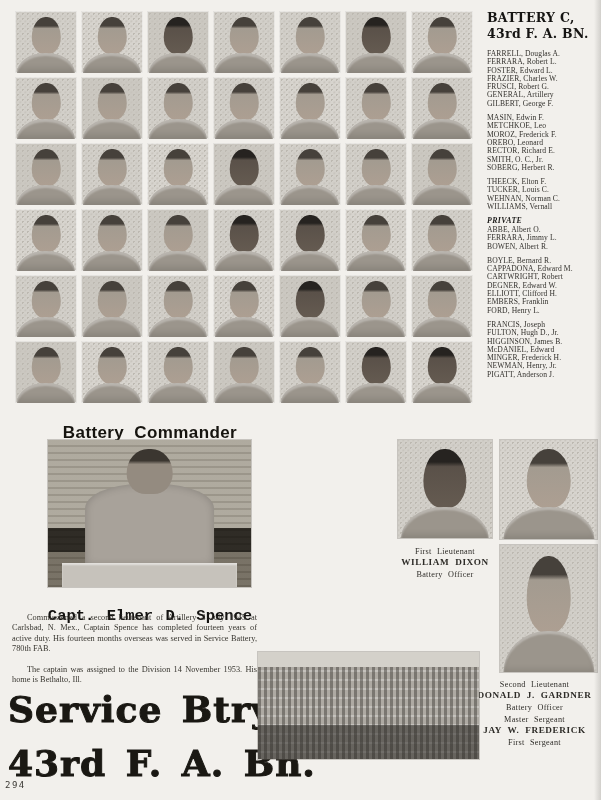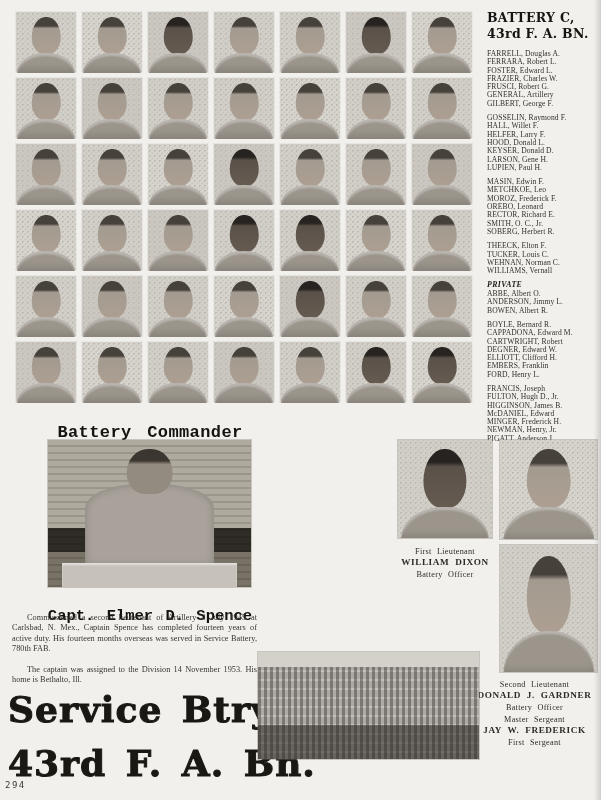--- a/index.html
+++ b/index.html
@@ -39,21 +39,21 @@
   .sidebar{position:absolute;left:487px;top:10px;width:112px;}
   .sidebar .title{font-family:"DejaVu Serif", serif;font-weight:bold;
     font-size:12.5px;line-height:16px;letter-spacing:.3px;color:#151412;}
   .roster{margin-top:8px;}
   .name-group{margin-bottom:6px;}
   .name{font-size:7.6px;line-height:8.3px;letter-spacing:.1px;color:#33312d;white-space:nowrap;}
   .group-header{font-size:7.8px;line-height:8.6px;font-weight:bold;color:#1d1c1a;letter-spacing:.4px;font-style:italic;}
 
   
   .bc-title{position:absolute;left:40px;top:409px;width:220px;text-align:center;
-    font-family:Liberation Mono, monospace;font-weight:bold;font-size:17px;
+    font-family:Liberation Sans, sans-serif;font-weight:bold;font-size:17px;
     letter-spacing:.4px;word-spacing:5px;color:#16140f;}
   .photo-frame{position:absolute;overflow:hidden;
     box-shadow:0 0 0 1px rgba(120,116,108,.35);}
   .commander-photo{left:48px;top:440px;width:203px;height:147px;
     background-color:#cfccc5;
     background-image:repeating-linear-gradient(180deg,#d8d5ce 0 5px,#bfbbb3 5px 7px),
       linear-gradient(180deg, rgba(0,0,0,0) 0 60%, #45423d 60%, #45423d 76%, #b0aca4 76%);
     background-blend-mode:multiply;}
   .fig{position:absolute;}
   .cp-body{left:50%;top:30%;width:64%;height:56%;transform:translateX(-50%);
@@ -155,47 +155,38 @@
       <div class="name-group">
         <div class="name">FARRELL, Douglas A.</div>
         <div class="name">FERRARA, Robert L.</div>
         <div class="name">FOSTER, Edward L.</div>
         <div class="name">FRAZIER, Charles W.</div>
         <div class="name">FRUSCI, Robert G.</div>
         <div class="name">GENERAL, Artillery</div>
         <div class="name">GILBERT, George F.</div>
       </div>
       <div class="name-group">
-        <div class="name">GOSSELIN, Raymond F.</div>
-        <div class="name">HALL, Willet F.</div>
-        <div class="name">HELFER, Larry F.</div>
-        <div class="name">HOOD, Donald L.</div>
-        <div class="name">KEYSER, Donald D.</div>
-        <div class="name">LARSON, Gene H.</div>
-        <div class="name">LUPIEN, Paul H.</div>
-      </div>
-      <div class="name-group">
         <div class="name">MASIN, Edwin F.</div>
         <div class="name">METCHKOE, Leo</div>
         <div class="name">MOROZ, Frederick F.</div>
         <div class="name">OREBO, Leonard</div>
         <div class="name">RECTOR, Richard E.</div>
         <div class="name">SMITH, O. C., Jr.</div>
         <div class="name">SOBERG, Herbert R.</div>
       </div>
       <div class="name-group">
         <div class="name">THEECK, Elton F.</div>
         <div class="name">TUCKER, Louis C.</div>
         <div class="name">WEHNAN, Norman C.</div>
         <div class="name">WILLIAMS, Vernall</div>
       </div>
       <div class="name-group">
         <div class="group-header">PRIVATE</div>
         <div class="name">ABBE, Albert O.</div>
-        <div class="name">ANDERSON, Jimmy L.</div>
+        <div class="name">FERRARA, Jimmy L.</div>
         <div class="name">BOWEN, Albert R.</div>
       </div>
       <div class="name-group">
         <div class="name">BOYLE, Bernard R.</div>
         <div class="name">CAPPADONA, Edward M.</div>
         <div class="name">CARTWRIGHT, Robert</div>
         <div class="name">DEGNER, Edward W.</div>
         <div class="name">ELLIOTT, Clifford H.</div>
         <div class="name">EMBERS, Franklin</div>
         <div class="name">FORD, Henry L.</div>

